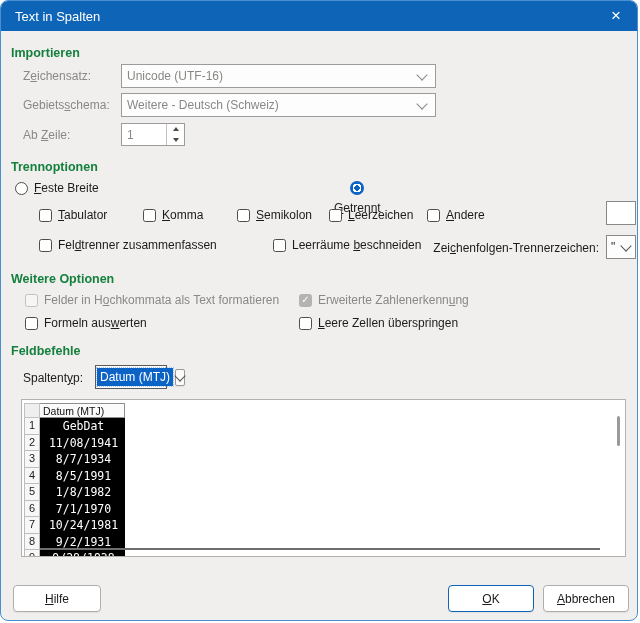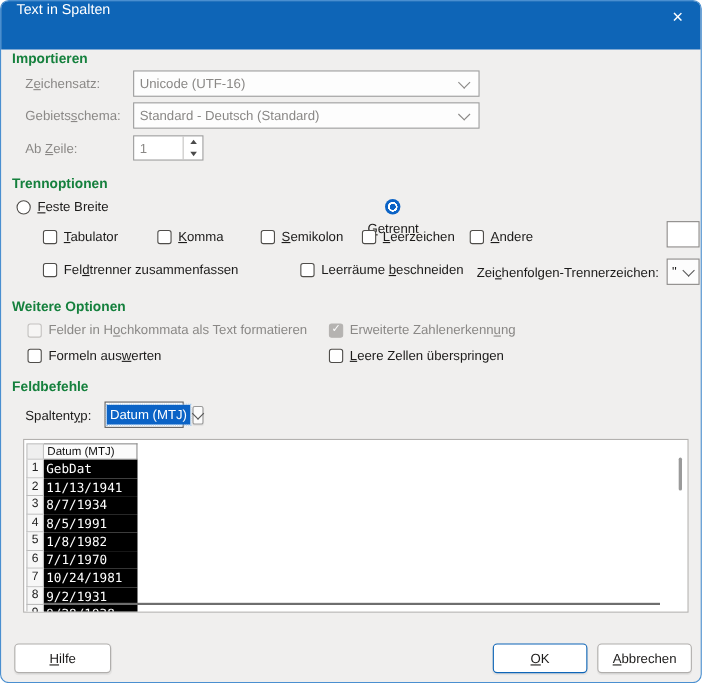--- a/index.html
+++ b/index.html
@@ -1,17 +1,17 @@
 <!DOCTYPE html>
 <html><head>
 <meta charset="utf-8">
 <style>
   html,body{margin:0;padding:0;background:#fff;font-family:"Liberation Sans",sans-serif;}
   .dialog{position:relative;width:638px;height:621px;border:1px solid #4a8fd0;border-radius:8px;overflow:hidden;background:#f0efee;box-sizing:border-box;}
-  .titlebar{position:absolute;left:0;top:0;width:100%;height:44px;background:#0e65b7;display:flex;}
+  .titlebar{position:absolute;left:0;top:0;width:100%;height:30px;background:#0e65b7;display:flex;align-items:center;}
   .title{color:#fff;font-size:13px;padding-left:14px;}
   .closebtn{position:absolute;right:0;top:0;width:42px;height:30px;display:flex;align-items:center;justify-content:center;color:#fff;font-size:17px;cursor:default;}
   .abs{position:absolute;}
   .heading{font-weight:bold;font-size:12.5px;color:#15803d;}
   .lbl{font-size:12px;color:#1c1b1a;white-space:nowrap;}
   .dis{color:#8a8886;}
   u{text-decoration:underline;}
   
   .combo{display:flex;align-items:center;background:#fdfdfd;border:1px solid #9b9b9b;box-sizing:border-box;}
   .combo .txt{flex:1;padding:0 5px;font-size:12px;white-space:nowrap;overflow:hidden;}
@@ -41,21 +41,21 @@
   .typecombo .btn{width:16px;height:17px;margin-left:2px;border:1px solid #999;background:#fbfbfb;border-radius:2px;display:flex;align-items:center;justify-content:center;}
   .typecombo .btn .chev{margin:-3px 0 0 0;}
   
   .preview{background:#fff;border:1px solid #b3b1af;box-sizing:border-box;overflow:hidden;}
   .ptable{position:absolute;left:2px;top:3px;}
   .phead{display:flex;}
   .pcorner{width:16px;height:15px;background:#efefef;border:1px solid #c2c2c2;box-sizing:border-box;}
   .pheadcell{width:85px;height:15px;background:#fbfbfb;border:1px solid #8f8f8f;border-left:none;box-sizing:border-box;font-size:10.5px;color:#111;padding-left:3px;line-height:14px;white-space:nowrap;}
   .prow{display:flex;height:16.5px;}
   .pnum{width:16px;background:#f7f7f7;border:1px solid #bdbdbd;border-top:none;box-sizing:border-box;font-size:11px;color:#222;text-align:center;line-height:15px;}
-  .pval{width:85px;background:#000;color:#fff;font-family:"DejaVu Sans Mono",monospace;font-size:11.5px;line-height:16.5px;padding-left:2px;box-sizing:border-box;white-space:nowrap;overflow:hidden;}
+  .pval{width:85px;background:#000;color:#fff;font-family:"DejaVu Sans Mono",monospace;font-size:11.5px;line-height:16.5px;padding-left:2px;box-sizing:border-box;white-space:nowrap;overflow:hidden;text-align:center;}
   .vthumb{position:absolute;width:3px;background:#9a9a9a;border-radius:2px;}
   .hthumb{position:absolute;height:2px;background:#6e6e6e;}
   
   .btn{display:flex;align-items:center;justify-content:center;background:#fff;border:1px solid #b0aeac;border-radius:4px;font-size:12px;color:#1c1b1a;box-sizing:border-box;box-shadow:0 1px 1px rgba(0,0,0,0.06);}
   .btn.default{border:1.5px solid #0e65b7;}
 </style>
 </head>
 <body>
 
 <div class="dialog">
@@ -68,21 +68,21 @@
   <div class="abs heading" style="left:10px;top:45px;">Importieren</div>
 
   <div class="abs lbl dis" style="left:22px;top:68px;">Z<u>e</u>ichensatz:</div>
   <div class="abs combo dis" style="left:120px;top:63px;width:315px;height:24px;">
     <span class="txt dis">Unicode (UTF-16)</span>
     <span class="chev"></span>
   </div>
 
   <div class="abs lbl dis" style="left:22px;top:97px;">Gebiets<u>s</u>chema:</div>
   <div class="abs combo dis" style="left:120px;top:92px;width:315px;height:24px;">
-    <span class="txt dis">Standard - Deutsch (Standard)</span>
+    <span class="txt dis">Weitere - Deutsch (Schweiz)</span>
     <span class="chev"></span>
   </div>
 
   <div class="abs lbl dis" style="left:22px;top:127px;">Ab <u>Z</u>eile:</div>
   <div class="abs spin" style="left:120px;top:122px;width:64px;height:23px;">
     <span class="txt dis">1</span>
     <span class="spinbtns">
       <div>
           <span class="tri-up"></span>
         </div>
@@ -175,21 +175,21 @@
         <div class="pcorner"></div>
         <div class="pheadcell">Datum (MTJ)</div>
       </div>
       <div>
           <div class="prow">
             <div class="pnum">1</div>
             <div class="pval">GebDat</div>
           </div>
           <div class="prow">
             <div class="pnum">2</div>
-            <div class="pval">11/13/1941</div>
+            <div class="pval">11/08/1941</div>
           </div>
           <div class="prow">
             <div class="pnum">3</div>
             <div class="pval">8/7/1934</div>
           </div>
           <div class="prow">
             <div class="pnum">4</div>
             <div class="pval">8/5/1991</div>
           </div>
           <div class="prow">

